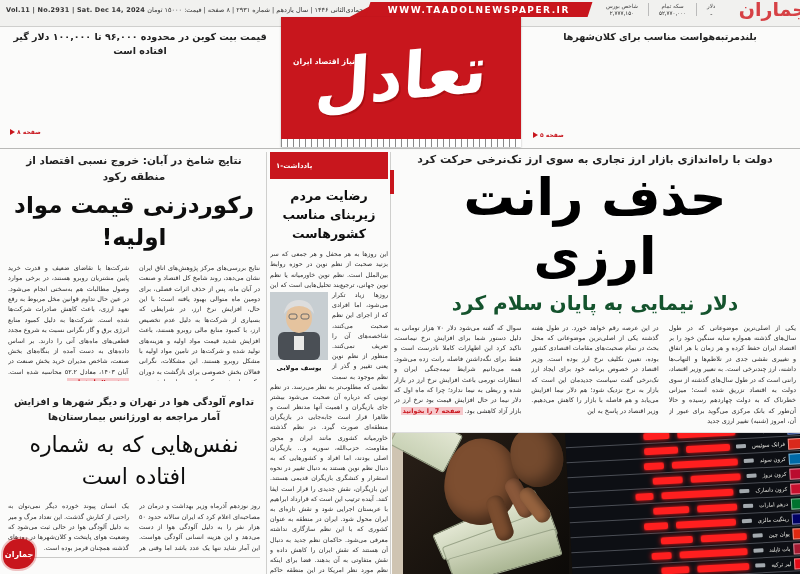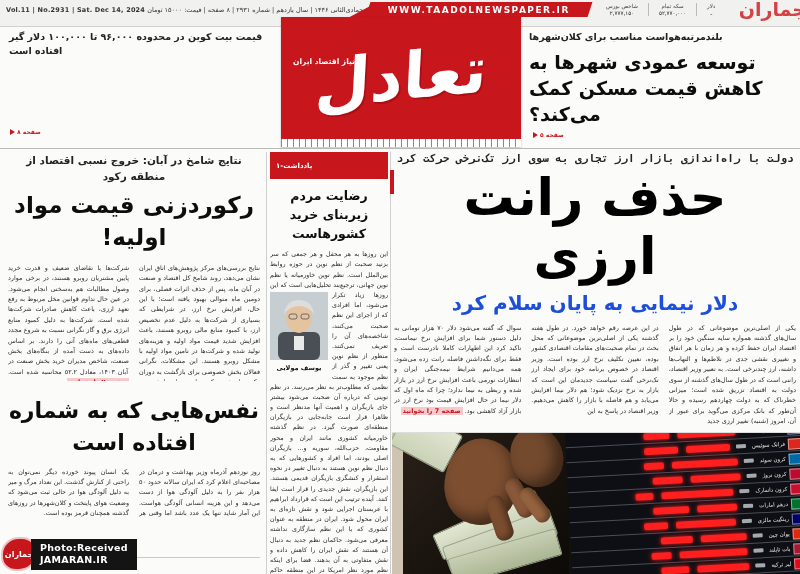--- a/index.html
+++ b/index.html
@@ -26,37 +26,37 @@
   #masthead{position:absolute;left:281px;top:17px;width:240px;height:130px;background:#c8161d;
             box-shadow:0 1px 2px rgba(0,0,0,.25);}
   #masthead .tagline{position:absolute;left:12px;top:40px;color:#fff;font-size:7.5px;font-weight:bold;direction:rtl;}
   #masthead .logo-title{position:absolute;left:0;top:8px;width:100%;text-align:center;color:#fff;
             font-size:64px;font-weight:bold;line-height:105px;transform:rotate(-5deg) skewX(-8deg);
             text-shadow:2px 2px 0 rgba(120,0,0,.35);}
   #ruler{position:absolute;left:0;bottom:0;width:100%;height:8px;background:
          repeating-linear-gradient(90deg,#8a8a8a 0 1px,transparent 1px 6px),#fff;}
 
   
-  .hstory{position:absolute;top:30px;width:262px;text-align:left;}
+  .hstory{position:absolute;top:30px;width:262px;text-align:center;}
   .kicker{font-weight:bold;color:#222;}
   .hstory .kicker{font-size:9.5px;line-height:1.5;}
   .hstory .headline{font-size:19px;font-weight:bold;color:#0d0d0d;line-height:1.35;margin-top:6px;}
   .page-tag{position:absolute;display:flex;align-items:center;gap:2px;color:#c8161d;font-size:6px;font-weight:bold;}
   .page-tag .tri{width:0;height:0;border-left:5px solid #c8161d;border-top:3px solid transparent;border-bottom:3px solid transparent;}
 
   
   .hrule{position:absolute;left:0;width:800px;height:1px;background:#b9b9b7;}
   .vrule{position:absolute;top:152px;width:1px;height:422px;background:#cfcfcd;}
 
   
   #lead{position:absolute;left:394px;top:152px;width:402px;text-align:center;}
   #lead .red-notch{position:absolute;left:-4px;top:18px;width:4px;height:24px;background:#c8161d;}
-  #lead .kicker{font-size:11px;line-height:1.4;font-family:Liberation Mono, monospace;}
+  #lead .kicker{font-size:11px;line-height:1.4;}
   #lead .headline{font-size:51px;font-weight:bold;color:#000;line-height:1.15;margin-top:2px;letter-spacing:-1px;}
-  #lead .subhead{font-size:20px;font-weight:bold;color:#1d4ed8;margin-top:4px;}
+  #lead .subhead{font-size:20px;font-weight:bold;color:#14532d;margin-top:4px;}
   .cols{display:flex;direction:rtl;gap:10px;margin-top:8px;text-align:justify;}
   .col{flex:1;font-size:6.4px;line-height:1.62;color:#2b2b2b;overflow:hidden;direction:rtl;}
   #lead .col{height:128px;}
   .readmore{background:#f6c9cc;color:#c8161d;font-weight:bold;padding:0 2px;}
 
   
   #lead-photo{position:absolute;left:392px;top:432px;width:408px;height:142px;background:#13100d;overflow:hidden;border-top:1px solid #ddd;}
   .wall-strip{position:absolute;left:0;top:0;width:11px;height:142px;background:#cfc4b2;}
   .hand-scene{position:absolute;left:11px;top:0;width:166px;height:142px;background:linear-gradient(135deg,#2a2018 0%,#17120d 60%,#0c0a08 100%);}
   .note{position:absolute;background:linear-gradient(#e2e6d2,#c9d2b6);border:1px solid #9aa489;border-radius:3px;}
@@ -81,21 +81,21 @@
   
   #left-sec{position:absolute;left:8px;top:152px;width:252px;}
   .lstory{text-align:center;}
   .lstory .kicker{font-size:10.5px;line-height:1.55;}
   #shamakh .headline{font-size:23px;font-weight:bold;line-height:1.4;margin-top:4px;color:#0d0d0d;}
   #shamakh .cols{margin-top:10px;}
   #shamakh .col{height:118px;}
   #divider-left{position:absolute;left:0;top:405px;width:252px;height:1px;background:#c9c9c7;}
   #air{margin-top:14px;}
   #air .kicker{font-size:9.5px;}
-  #air .headline{font-size:22px;font-weight:bold;line-height:1.45;margin-top:5px;color:#0d0d0d;}
+  #air .headline{font-size:22px;font-weight:normal;line-height:1.45;margin-top:5px;color:#0d0d0d;}
   #air .cols{margin-top:8px;}
   #air .col{height:52px;}
 
   
   #credit{position:absolute;left:3px;top:539px;display:flex;align-items:center;z-index:5;}
   #credit .logo{width:32px;height:30px;background:#c8161d;border-radius:50% 40% 50% 40%;
                 display:flex;align-items:center;justify-content:center;color:#fff;font-size:8px;font-weight:bold;
                 box-shadow:0 0 0 2px rgba(200,22,29,.25);direction:rtl;}
   #credit .box{background:#141414;color:#fff;padding:3px 9px 4px;margin-left:-4px;}
   #credit .box div{font-size:9.5px;font-weight:bold;line-height:1.25;letter-spacing:.3px;}
@@ -141,21 +141,20 @@
   <div class="hstory" style="left:9px;">
     <div class="kicker fa">قیمت بیت کوین در محدوده ۹۶,۰۰۰ تا ۱۰۰,۰۰۰ دلار گیر افتاده است</div>
   </div>
   <div class="page-tag" style="left:10px;top:128px;">
     <span class="tri"></span>
     <span class="fa">صفحه ۸</span>
   </div>
 
   <div class="hstory" style="left:529px;">
     <div class="kicker fa">بلندمرتبه‌هواست مناسب برای کلان‌شهرها</div>
-    <div class="headline fa">توسعه عمودی شهرها به کاهش قیمت مسکن کمک می‌کند؟</div>
   </div>
   <div class="page-tag" style="left:533px;top:131px;">
     <span class="tri"></span>
     <span class="fa">صفحه ۵</span>
   </div>
 
   <div class="hrule" style="top:148px;"></div>
   <div class="vrule" style="left:266px;"></div>
   <div class="vrule" style="left:390px;"></div>
 
@@ -256,21 +255,21 @@
         <div class="cname">لیر ترکیه</div>
         <div class="wnum"></div>
         <div class="led" style="width:52px;"></div>
         <div class="led" style="width:28px;"></div>
       </div>
     </div>
   </div>
 
   <div id="opinion">
     <div class="tagbar">یادداشت-۱</div>
-    <div class="title">رضایت مردم زیربنای خرید کشورهاست</div>
+    <div class="title">رضایت مردم زیربنای مناسب کشورهاست</div>
     <div class="obody">
       <span>این روزها به هر محفل و هر جمعی که سر بزنید صحبت از نظم نوین در حوزه روابط بین‌الملل است. نظم نوین خاورمیانه یا نظم نوین جهانی، ترجیع‌بند تحلیل‌هایی است که این روزها زیاد</span>
       <span class="portrait">
         <svg width="58" height="68">
           <rect x="0" y="0" width="58" height="68" fill="#c7ced2"></rect>
           <rect x="8" y="40" width="42" height="28" rx="6" fill="#4a4f55"></rect>
           <rect x="24" y="44" width="10" height="14" fill="#e9e9e7"></rect>
           <ellipse cx="29" cy="26" rx="13" ry="15" fill="#e5c39e"></ellipse>
           <path d="M14 22 Q16 8 29 8 Q42 8 44 22 Q38 14 29 14 Q20 14 14 22 Z" fill="#dddddd"></path>
           <rect x="19" y="22" width="8" height="5" rx="2" fill="none" stroke="#6a6a6a" stroke-width="1"></rect>
@@ -292,29 +291,26 @@
         <div class="col">
           <span>شرکت‌ها با تقاضای ضعیف و قدرت خرید پایین مشتریان روبرو هستند، در برخی موارد وصول مطالبات هم به‌سختی انجام می‌شود. در عین حال تداوم قوانین مخل مربوط به رفع تعهد ارزی، باعث کاهش صادرات شرکت‌ها شده است. شرکت‌ها به دلیل کمبود منابع انرژی برق و گاز نگرانی نسبت به شروع مجدد قطعی‌های ماه‌های آتی را دارند. بر اساس داده‌های به دست آمده از بنگاه‌های بخش صنعت، شاخص مدیران خرید بخش صنعت در آبان ۱۴۰۳، معادل ۵۲.۲ محاسبه شده است. </span>
           <span class="readmore fa">صفحه ۷ را بخوانید</span>
         </div>
       </div>
     </div>
 
     <div id="divider-left"></div>
 
     <div class="lstory" id="air">
+      <div class="kicker fa">تداوم آلودگی هوا در تهران و دیگر شهرها و افزایش آمار مراجعه به اورژانس بیمارستان‌ها</div>
       <div class="headline fa">نفس‌هایی که به شماره افتاده است</div>
       <div class="cols">
         <div class="col">روز نوزدهم آذرماه وزیر بهداشت و درمان در مصاحبه‌ای اعلام کرد که ایران سالانه حدود ۵۰ هزار نفر را به دلیل آلودگی هوا از دست می‌دهد و این هزینه انسانی آلودگی هواست. این آمار شاید تنها یک عدد باشد اما وقتی هر کدام آنها با جان</div>
         <div class="col">یک انسان پیوند خورده دیگر نمی‌توان به راحتی از کنارش گذشت. این تعداد مرگ و میر به دلیل آلودگی هوا در حالی ثبت می‌شود که وضعیت هوای پایتخت و کلان‌شهرها در روزهای گذشته همچنان قرمز بوده است.</div>
       </div>
     </div>
   </div>
 
   <div id="credit">
     <div class="logo">جماران</div>
-    <div class="box">
-      <div>Photo:Received</div>
-      <div>JAMARAN.IR</div>
-    </div>
   </div>
 
 </div>
 
 </body></html>

